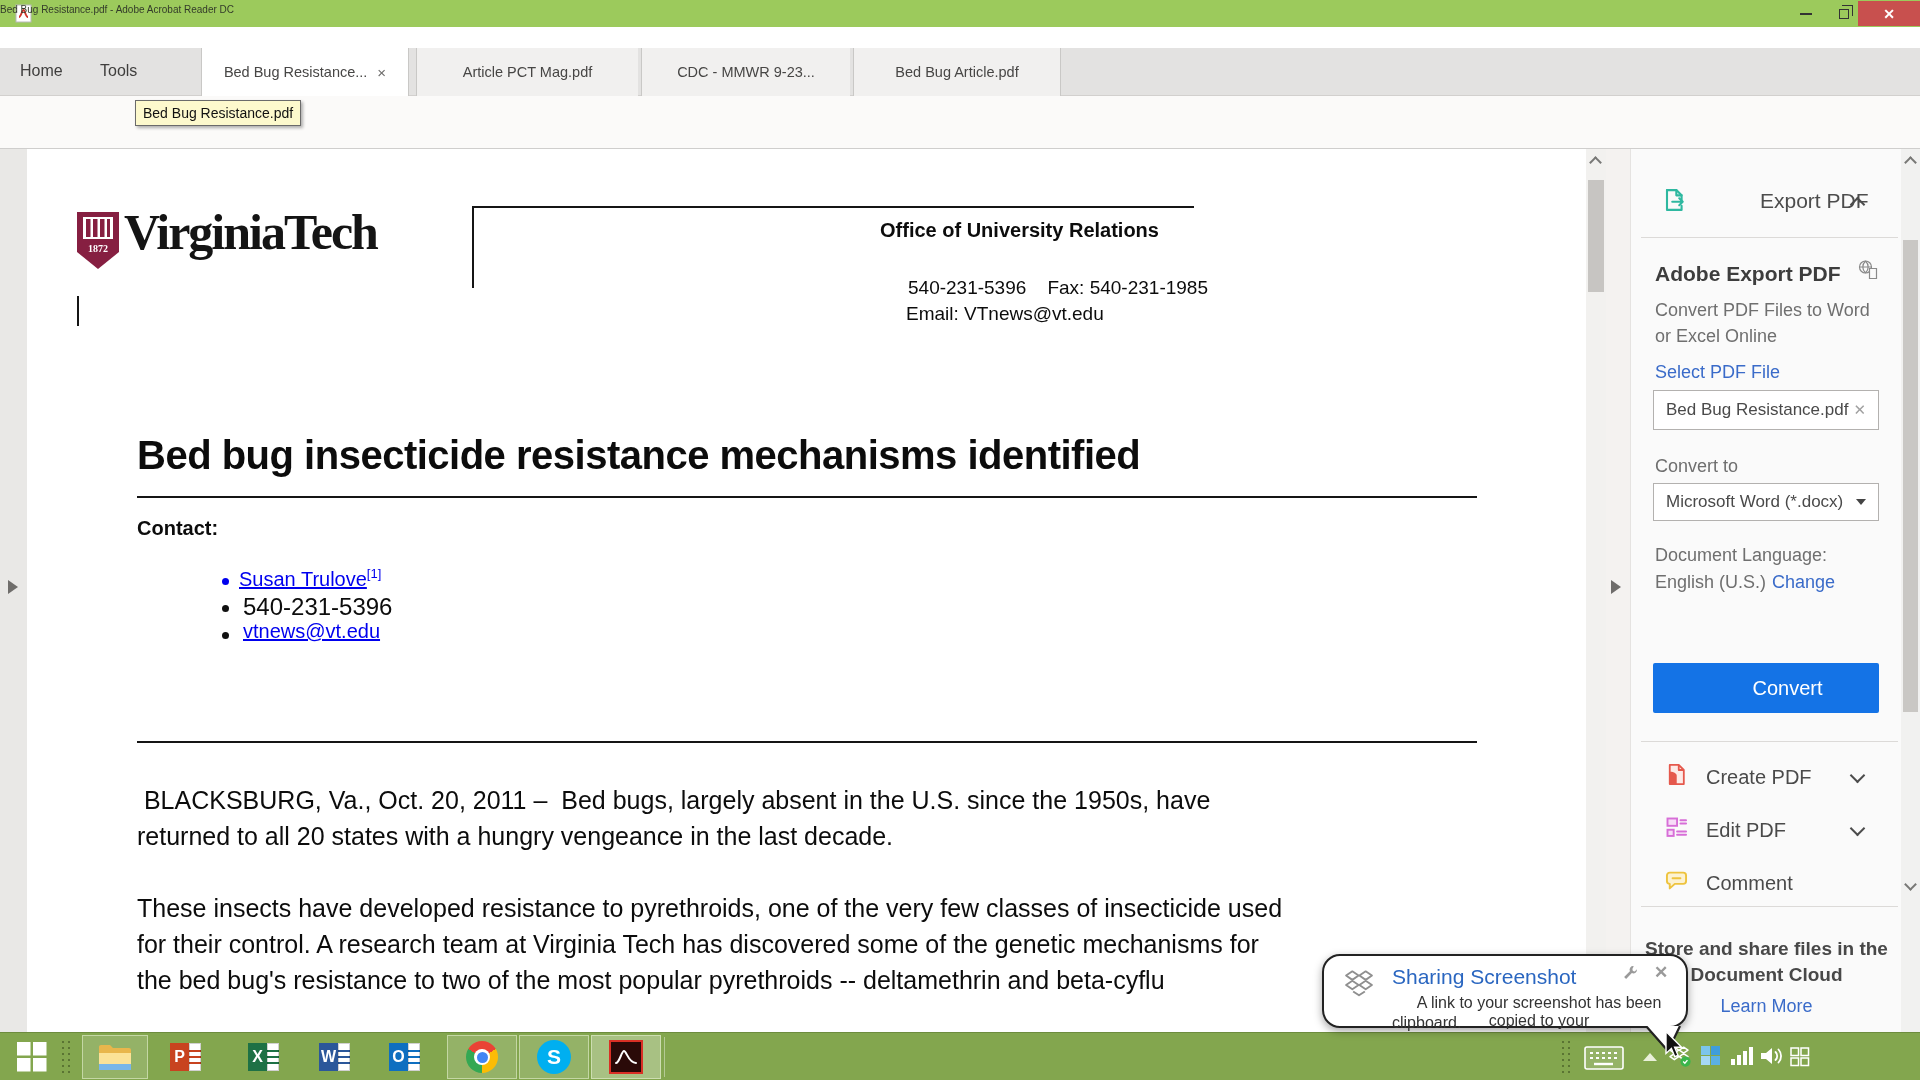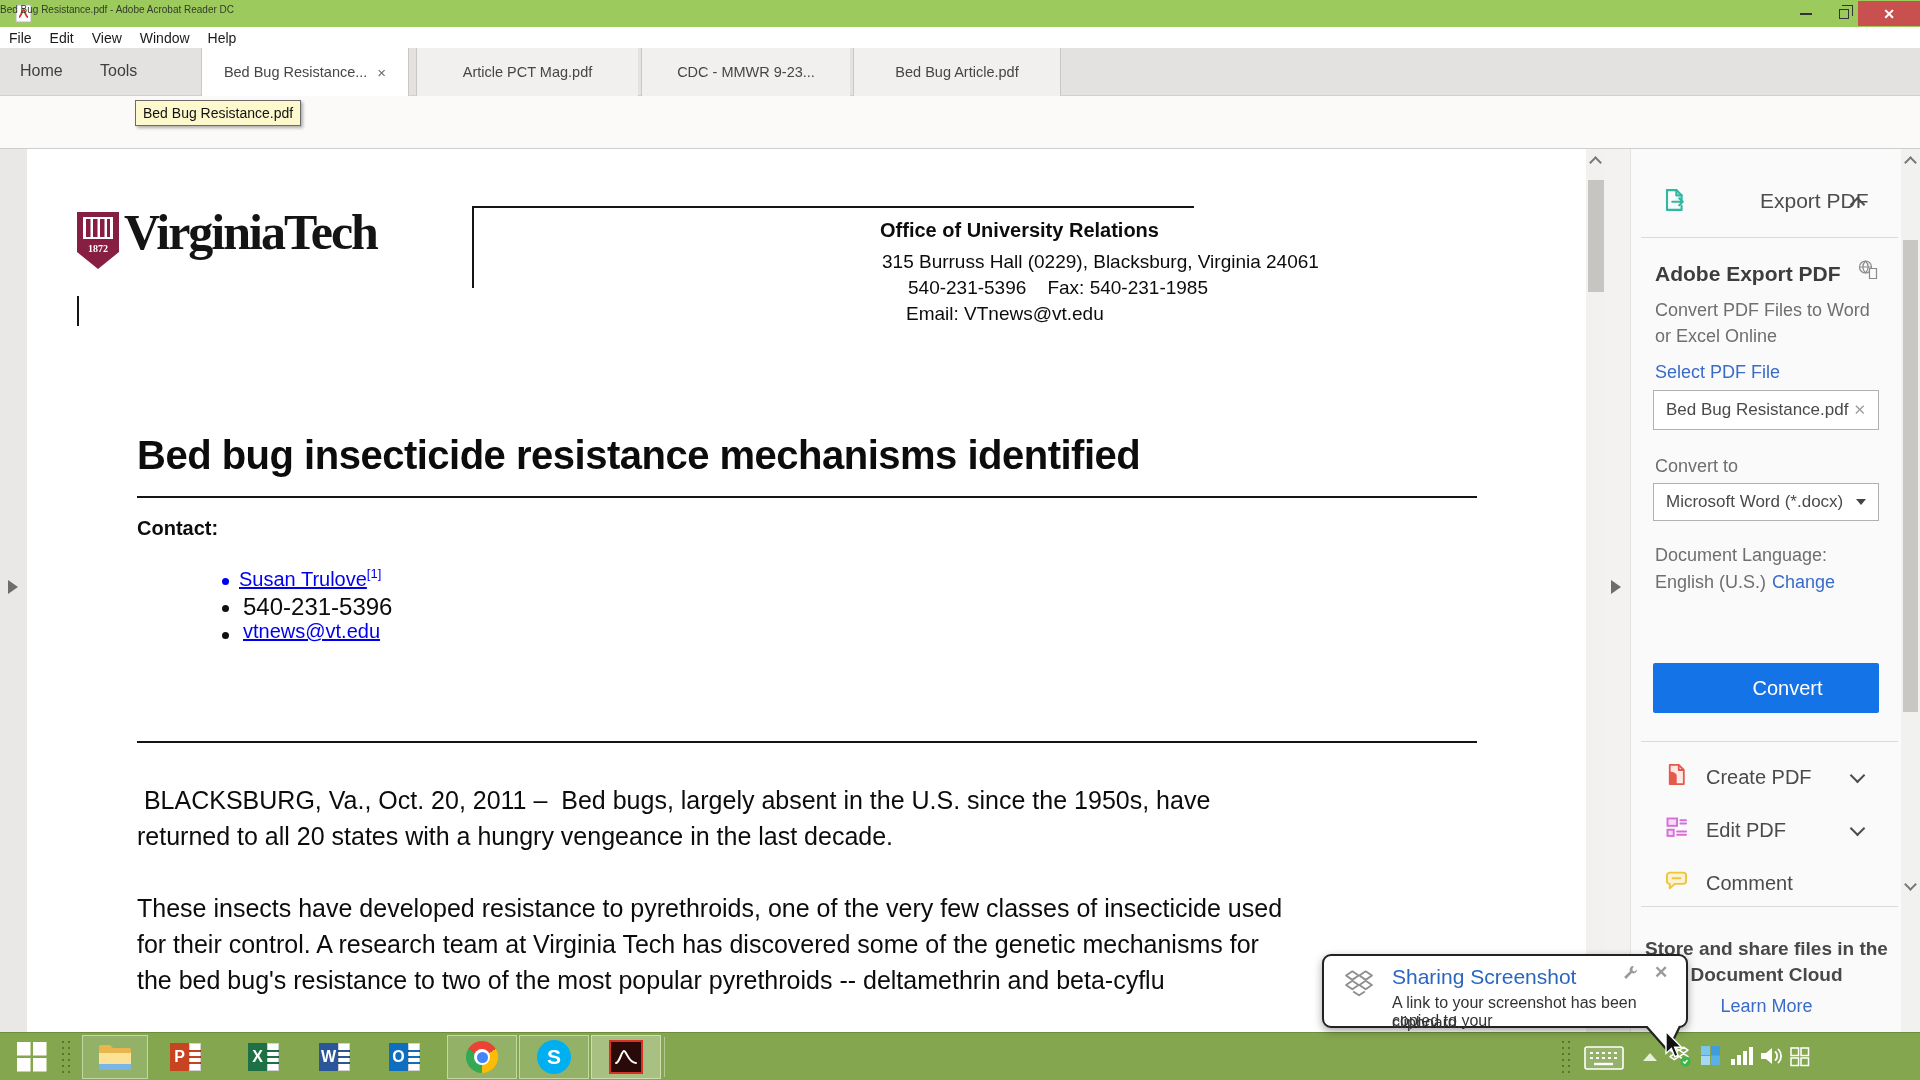--- a/index.html
+++ b/index.html
@@ -71,21 +71,21 @@
   .psep { left:1641px; width:257px; height:1px; background:#dcdad8; }
   .plabel { font-size:18px; color:#6f6f6f; }
   .plink { font-size:18px; color:#3a6bc9; }
   .pbox { left:1653px; width:226px; background:#fff; border:1px solid #b3b1af; display:flex; align-items:center; }
   .chev { width:11px; height:11px; border-right:2.2px solid #4c4c4c; border-bottom:2.2px solid #4c4c4c; }
   .prow-label { font-size:20px; color:#4a4a4a; }
   .convertbtn { left:1653px; top:663px; width:226px; height:50px; background:#1473e6; color:#fff; font-size:20px; display:flex; align-items:center; justify-content:center; border-radius:2px;padding-left:43px; }
   .pfooter { left:1632px; width:269px; text-align:center; font-size:19px; font-weight:bold; color:#484848; }
 
   
-  .popup { left:1322px; top:954px; width:366px; height:74px; background:#fff; border:2px solid #222; border-radius:9px; box-shadow:0 3px 8px rgba(0,0,0,.35); z-index:50; }
+  .popup { left:1322px; top:954px; width:366px; height:74px; background:#fff; border:2px solid #222; border-radius:18px; box-shadow:0 3px 8px rgba(0,0,0,.35); z-index:50;text-align:center; }
   .popup-title { left:68px; top:9px; font-size:21px; color:#2a66c0; }
   .popup-body { left:68px; font-size:16px; color:#333; }
   .tail { left:1638px; top:1026px; z-index:51; }
   .cursor { left:1664px; top:1030px; z-index:60; }
 
   
   .taskbar { left:0; top:1032px; width:1920px; height:48px; background:#83a64e; border-top:1px solid #6d8c3e; z-index:30; }
   .grip { width:13px; height:36px; background:radial-gradient(circle,#5a7433 1.2px,transparent 1.5px); background-size:6px 6px; }
   .tbtn { top:2px; height:44px; border:1px solid rgba(235,245,215,.55); background:rgba(255,255,255,.14); display:flex; align-items:center; justify-content:center; }
   .tbtn.active { background:rgba(255,255,255,.3); }
@@ -115,27 +115,20 @@
     <div class="abs wintitle">Bed Bug Resistance.pdf - Adobe Acrobat Reader DC</div>
     <div class="abs btn-min" style="left:1789px">
         <div class="minline"></div>
       </div>
     <div class="abs btn-restore" style="left:1827px">
         <div class="restbox"></div>
       </div>
     <div class="abs btn-close">✕</div>
   </div>
 
-  <div class="abs menubar">
-    <span>File</span>
-    <span>Edit</span>
-    <span>View</span>
-    <span>Window</span>
-    <span>Help</span>
-  </div>
 
   <div class="abs tabbar">
     <span class="abs tb-label" style="left:20px">Home</span>
     <span class="abs tb-label" style="left:100px">Tools</span>
     <div class="abs doctab active" style="left:201px;width:208px">
       <span>Bed Bug Resistance...</span>
       <span class="tabclose">×</span>
     </div>
     <div class="abs doctab" style="left:416px;width:222px">
         <span>Article PCT Mag.pdf</span>
@@ -346,21 +339,20 @@
           <rect x="25" y="9" width="4.5" height="18" fill="#861f41"></rect>
           <rect x="32" y="9" width="3" height="18" fill="#861f41"></rect>
           <text x="23" y="42" text-anchor="middle" font-size="10" font-weight="bold" fill="#fff" font-family="Liberation Serif,serif">1872</text>
         </svg>
     </span>
     <span class="abs" style="left:97px;top:54px;font-family:'Liberation Serif',serif;font-weight:bold;font-size:50px;letter-spacing:-2px;color:#141414">VirginiaTech</span>
     <div class="abs rule" style="left:445px;top:57px;width:722px;height:2px"></div>
     <div class="abs rule" style="left:445px;top:57px;width:2px;height:82px"></div>
     <div class="abs rule" style="left:50px;top:147px;width:2px;height:30px"></div>
     <span class="abs docline" style="left:853px;top:70px;font-size:20px;font-weight:bold">Office of University Relations</span>
-    <span class="abs docline" style="left:855px;top:102px;font-size:19px">315 Burruss Hall (0229), Blacksburg, Virginia 24061</span>
     <span class="abs docline" style="left:881px;top:128px;font-size:19px">540-231-5396    Fax: 540-231-1985</span>
     <span class="abs docline" style="left:879px;top:154px;font-size:19px">Email: VTnews@vt.edu</span>
 
     <span class="abs docline" style="left:110px;top:284px;font-size:40px;font-weight:bold;letter-spacing:-0.5px">Bed bug insecticide resistance mechanisms identified</span>
     <div class="abs rule" style="left:110px;top:347px;width:1340px;height:2px"></div>
     <span class="abs docline" style="left:110px;top:368px;font-size:20px;font-weight:bold">Contact:</span>
     <div class="abs bullet" style="left:195px;top:429px;background:#0000ee"></div>
     <span class="abs docline" style="left:212px;top:417px;font-size:20px"><a class="doclink">Susan Trulove</a><span class="sup">[1]</span></span>
     <div class="abs bullet" style="left:195px;top:456px"></div>
     <span class="abs docline" style="left:216px;top:444px;font-size:24px">540-231-5396</span>

